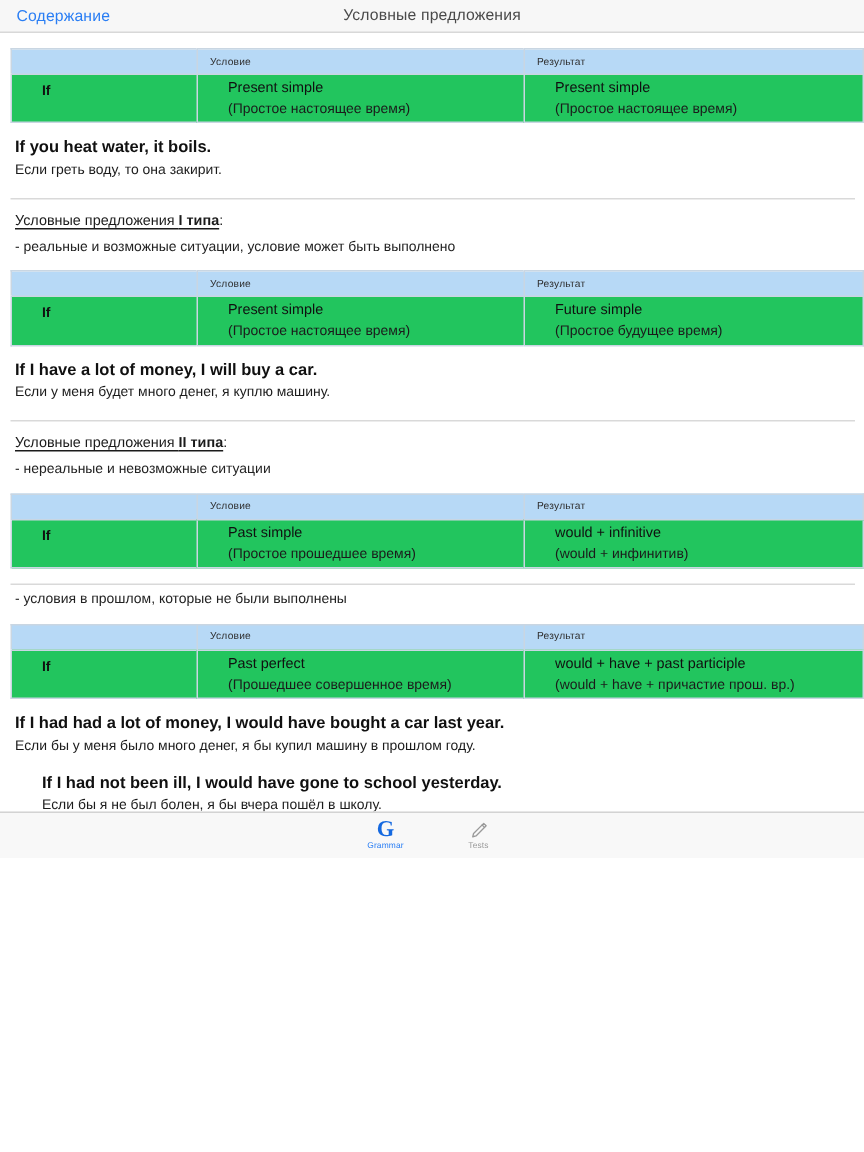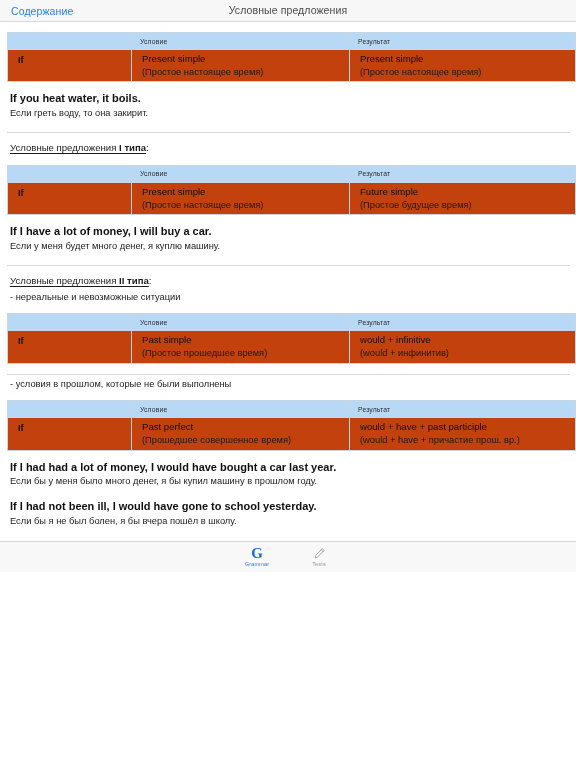--- a/index.html
+++ b/index.html
@@ -101,25 +101,25 @@
     font-size: 6.8px;
     color: #2e2e2e;
     text-align: left;
     padding: 0 0 0 8px;
     vertical-align: middle;
     letter-spacing: 0.15px;
   }
   table.grid thead th:last-child { border-right: none; }
 
   table.grid tbody td {
-    background: #c2410c;
+    background: #22c55e;
     border-right: 1px solid #c9d6e2;
     border-top: 1px solid #c9d6e2;
     height: 31px;
-    padding: 3px 0 3px 10px;
+    padding: 3px 0 3px 20px;
     vertical-align: top;
   }
   table.grid tbody td:last-child { border-right: none; }
 
   .cell-if {
     font-weight: bold;
     font-size: 9.3px;
     color: #101010;
     line-height: 1.35;
     padding-top: 1px;
@@ -135,21 +135,21 @@
     font-weight: normal;
     font-size: 9.3px;
     color: #1b1b1b;
     line-height: 1.35;
     white-space: nowrap;
   }
 
   
   .examples { padding: 9px 0 0 6px; }
   .example { padding-bottom: 2px; }
-  .example + .example { padding-top: 9px; }
+  .example + .example { padding-top: 9px; margin-left: 18px; }
   .ex-en {
     font-weight: bold;
     font-size: 11px;
     color: #101010;
     line-height: 1.4;
     white-space: nowrap;
   }
   .ex-ru {
     font-size: 9.3px;
     color: #1b1b1b;
@@ -251,20 +251,21 @@
           <div class="examples">
             <div class="example">
               <div class="ex-en">If you heat water, it boils.</div>
               <div class="ex-ru">Если греть воду, то она закирит.</div>
             </div>
           </div>
         </div>
         <hr class="sep">
         <div class="section">
           <div class="sec-heading"><span class="u"><span>Условные предложения </span><span class="t">I типа</span></span><span>:</span></div>
+          <div class="sec-sub">- реальные и возможные ситуации, условие может быть выполнено</div>
           <div class="tbl-wrap">
             <table class="grid">
               <colgroup>
                 <col class="c1">
                 <col class="c2">
                 <col class="c3">
               </colgroup>
               <thead>
                 <tr>
                   <th></th>

